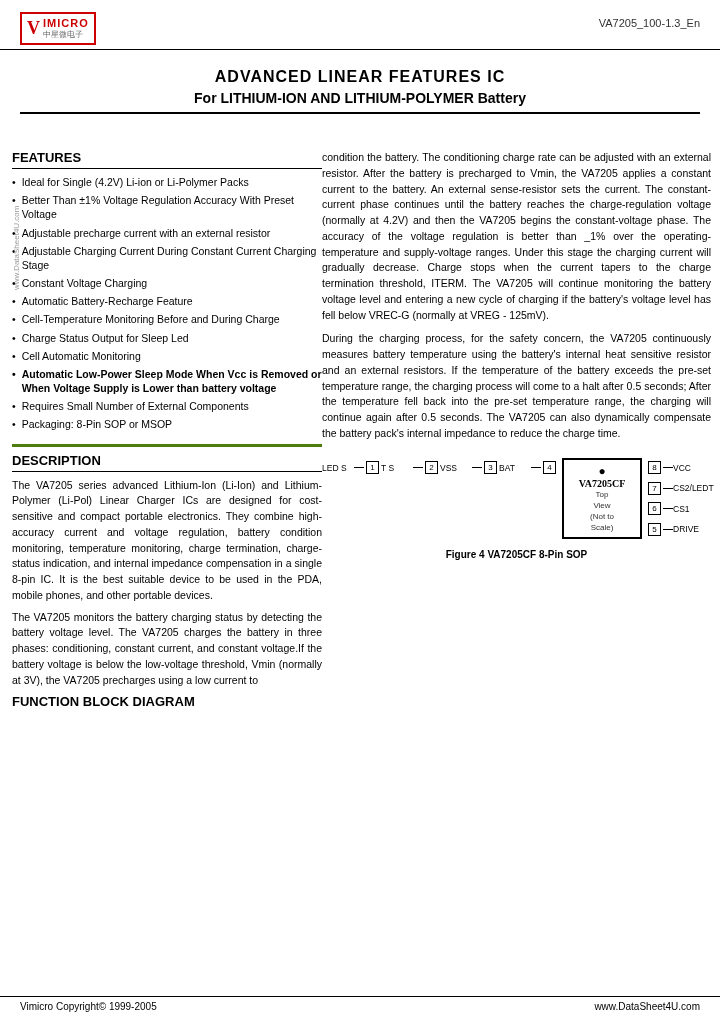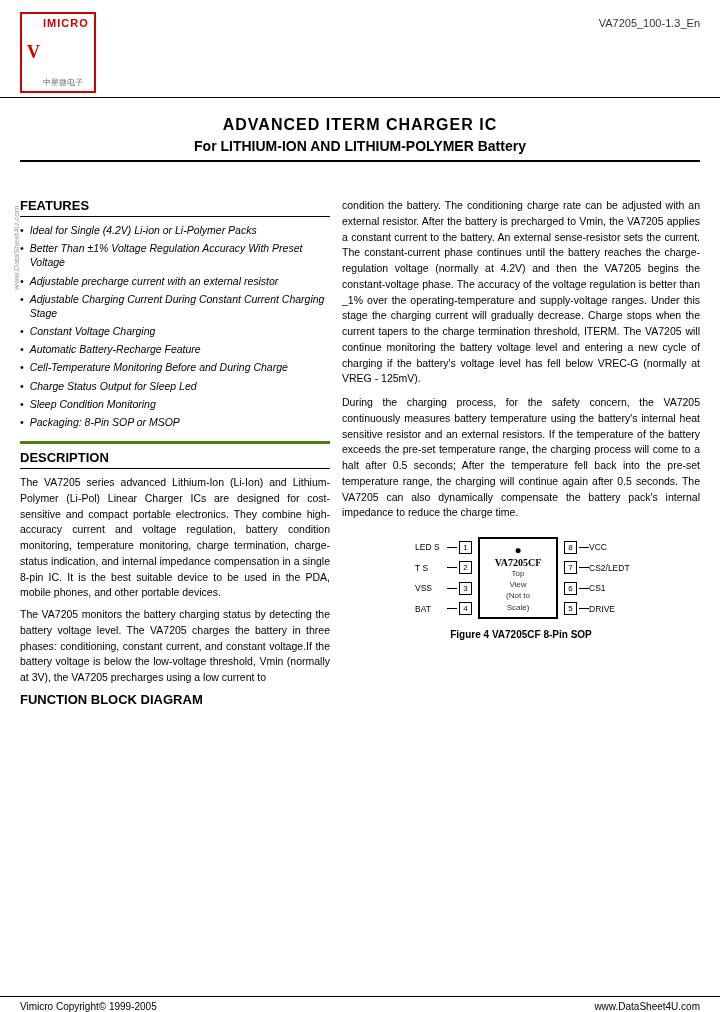--- a/index.html
+++ b/index.html
@@ -40,21 +40,20 @@
     .logo-v {
       font-size: 18px;
       font-weight: bold;
       color: #c00;
       font-family: serif;
       margin-right: 3px;
     }
     .logo-text {
       display: flex;
       flex-direction: column;
-      gap: 48px;
     }
     .logo-imicro {
       font-size: 11px;
       font-weight: bold;
       color: #c00;
       letter-spacing: 1px;
     }
     .logo-chinese {
       font-size: 8px;
       color: #666;
@@ -78,43 +77,41 @@
       letter-spacing: 1px;
       margin-bottom: 4px;
     }
     .sub-title {
       font-size: 14px;
       font-weight: bold;
     }
     
     .two-col {
       display: flex;
-      gap: 12px;
-      padding: 0 20px;
+      padding: 0 12px;
       margin-top: 36px;
     }
     .left-col {
       width: 310px;
       flex-shrink: 0;
     }
     .right-col {
       flex: 1;
     }
     
     .section-title {
       font-size: 13px;
       font-weight: bold;
       border-bottom: 1px solid #000;
       padding-bottom: 3px;
       margin-bottom: 6px;
     }
     .features-list {
       list-style: none;
       padding: 0;
-      font-style: italic;
     }
     .features-list li {
       display: flex;
       align-items: flex-start;
       margin-bottom: 4px;
       font-size: 10.5px;
       line-height: 1.35;
     }
     .features-list li::before {
       content: "•";
@@ -156,21 +153,21 @@
       align-items: center;
     }
     .ic-wrapper {
       display: flex;
       align-items: stretch;
       font-size: 9.5px;
       margin: 6px 0;
     }
     .ic-left-pins {
       display: flex;
-      flex-direction: column;
+      flex-direction: row;
       justify-content: space-between;
     }
     .ic-right-pins {
       display: flex;
       flex-direction: column;
       justify-content: space-between;
       text-align: right;
     }
     .ic-chip {
       border: 2px solid #000;
@@ -270,39 +267,41 @@
         <div class="logo-text">
           <span class="logo-imicro">IMICRO</span>
           <span class="logo-chinese">中星微电子</span>
         </div>
       </div>
     </div>
     <div class="doc-number">VA7205_100-1.3_En</div>
   </div>
 
   <div class="title-area">
-    <div class="main-title">ADVANCED ITERM CHARGER IC</div>
+    <div class="main-title">ADVANCED LINEAR FEATURES IC</div>
     <div class="sub-title">For LITHIUM-ION AND LITHIUM-POLYMER Battery</div>
   </div>
 
   <div class="two-col">
 
     <div class="left-col">
 
       <div class="section-title">FEATURES</div>
       <ul class="features-list">
         <li>Ideal for Single (4.2V) Li-ion or Li-Polymer Packs</li>
         <li>Better Than ±1% Voltage Regulation Accuracy With Preset Voltage</li>
         <li>Adjustable precharge current with an external resistor</li>
         <li>Adjustable Charging Current During Constant Current Charging Stage</li>
         <li>Constant Voltage Charging</li>
         <li>Automatic Battery-Recharge Feature</li>
         <li>Cell-Temperature Monitoring Before and During Charge</li>
         <li>Charge Status Output for Sleep Led</li>
-        <li>Sleep Condition Monitoring</li>
+        <li>Cell Automatic Monitoring</li>
+        <li class="bold-item">Automatic Low-Power Sleep Mode When Vcc is Removed or When Voltage Supply is Lower than battery voltage</li>
+        <li>Requires Small Number of External Components</li>
         <li>Packaging: 8-Pin SOP or MSOP</li>
       </ul>
 
       <div class="description-section">
         <div class="section-title">DESCRIPTION</div>
         <p class="desc-text">The VA7205 series advanced Lithium-Ion (Li-Ion) and Lithium-Polymer (Li-Pol) Linear Charger ICs are designed for cost-sensitive and compact portable electronics. They combine high-accuracy current and voltage regulation, battery condition monitoring, temperature monitoring, charge termination, charge-status indication, and internal impedance compensation in a single 8-pin IC. It is the best suitable device to be used in the PDA, mobile phones, and other portable devices.</p>
         <p class="desc-text">The VA7205 monitors the battery charging status by detecting the battery voltage level. The VA7205 charges the battery in three phases: conditioning, constant current, and constant voltage.If the battery voltage is below the low-voltage threshold, Vmin (normally at 3V), the VA7205 precharges using a low current to</p>
         <div class="function-block-title">FUNCTION BLOCK DIAGRAM</div>
       </div>
     </div>

